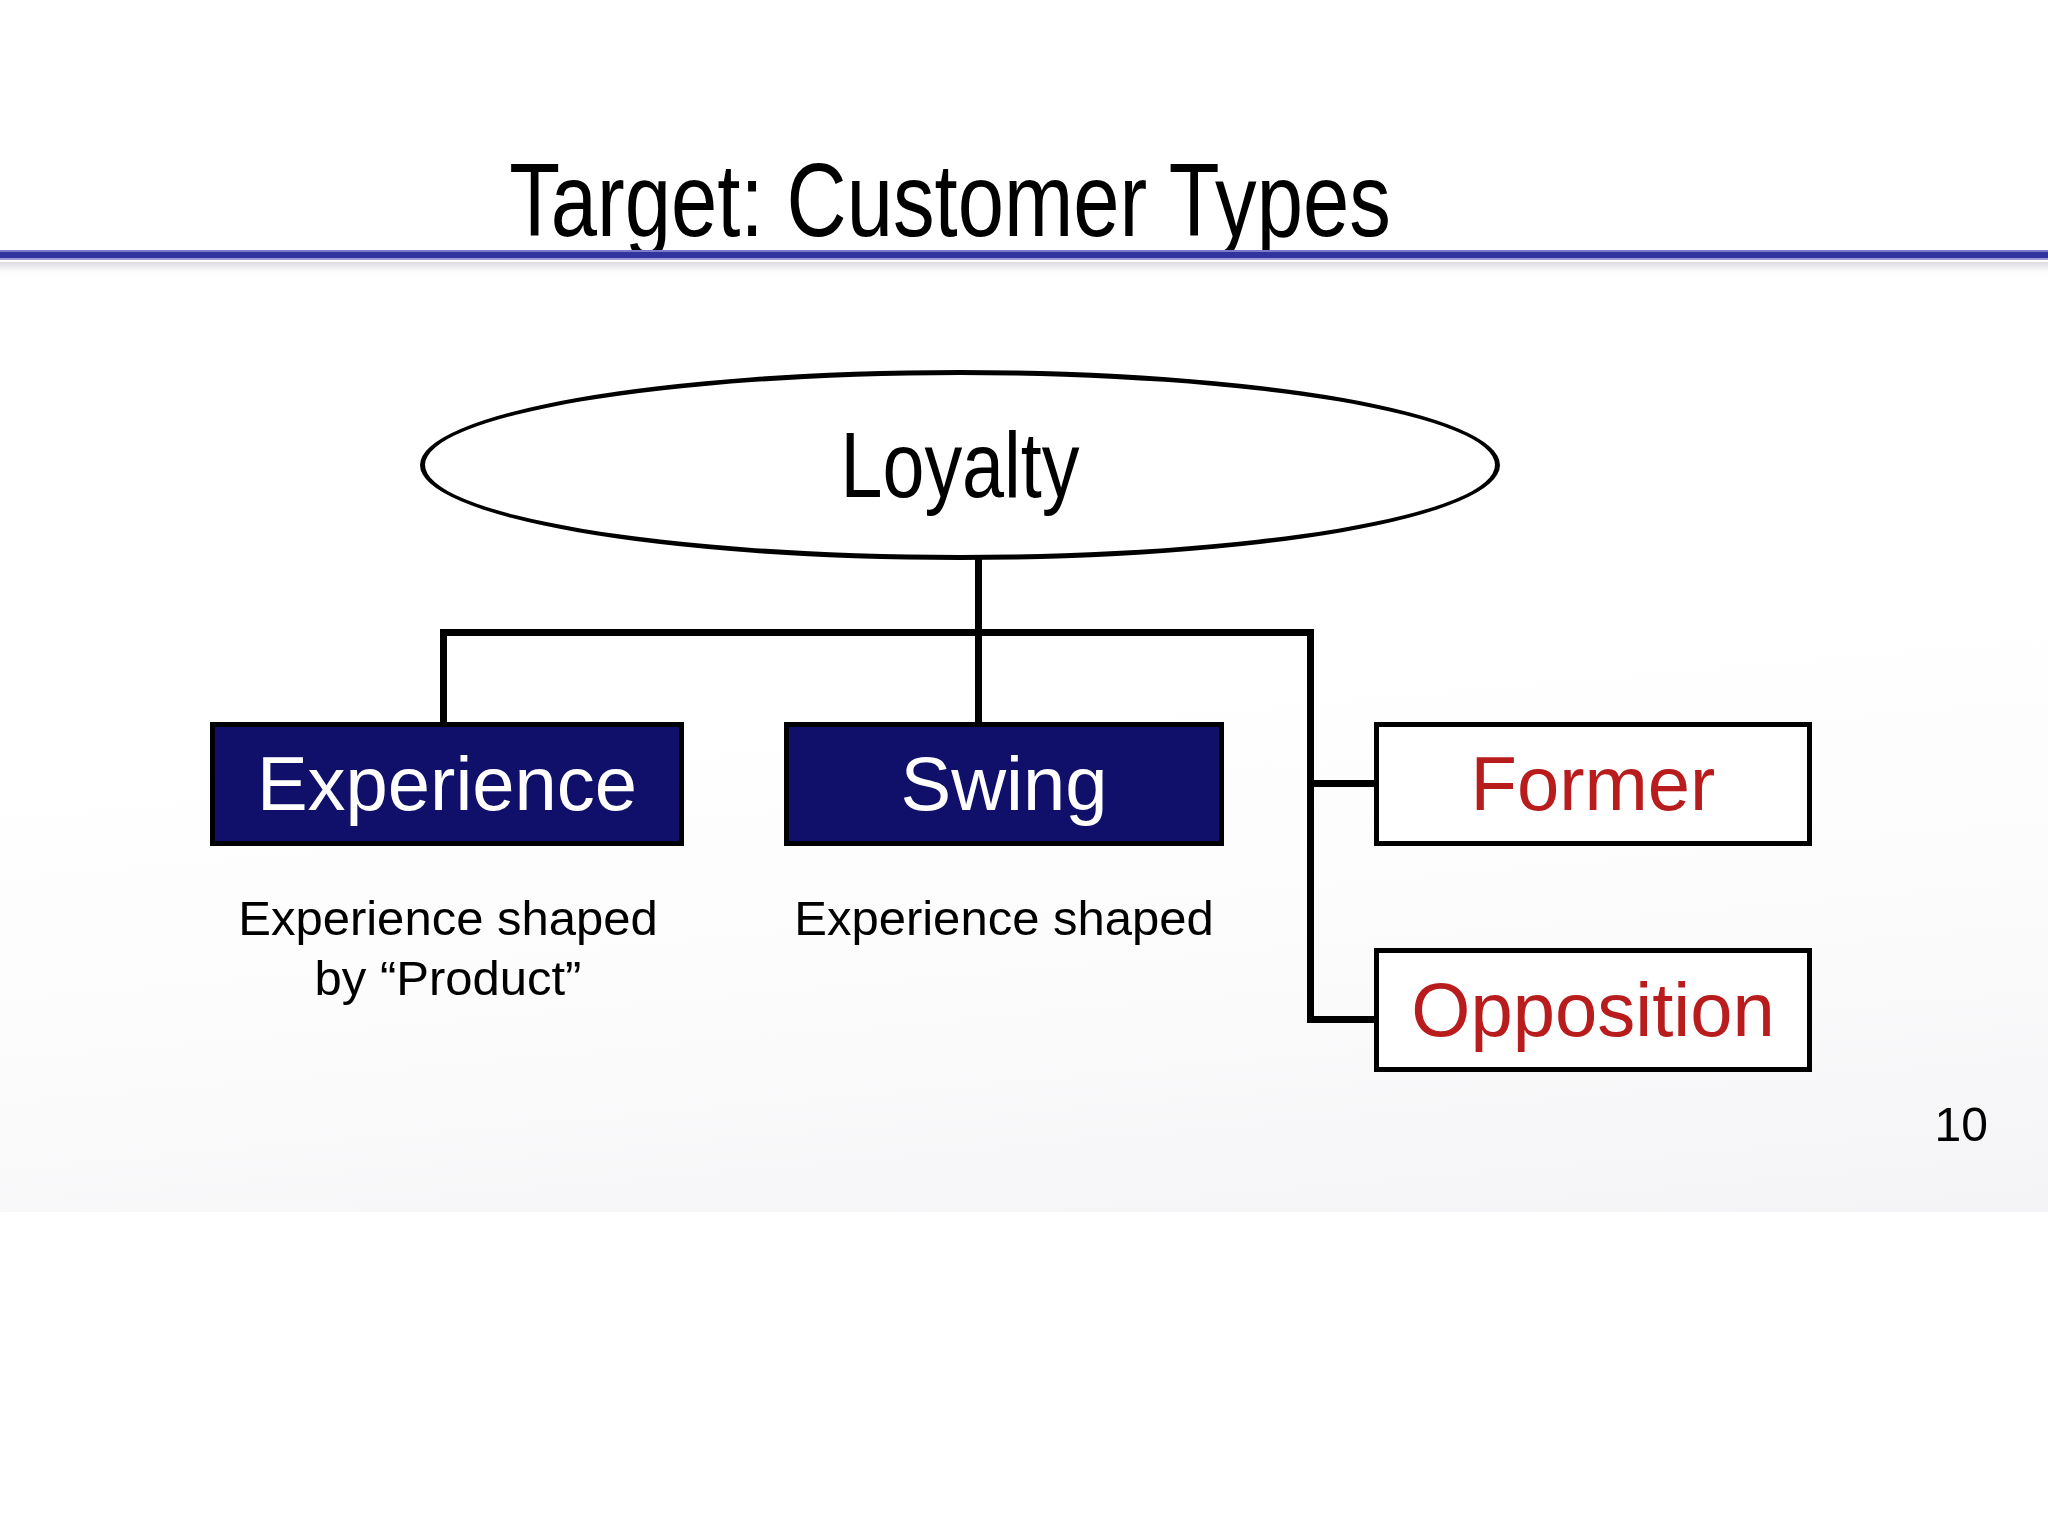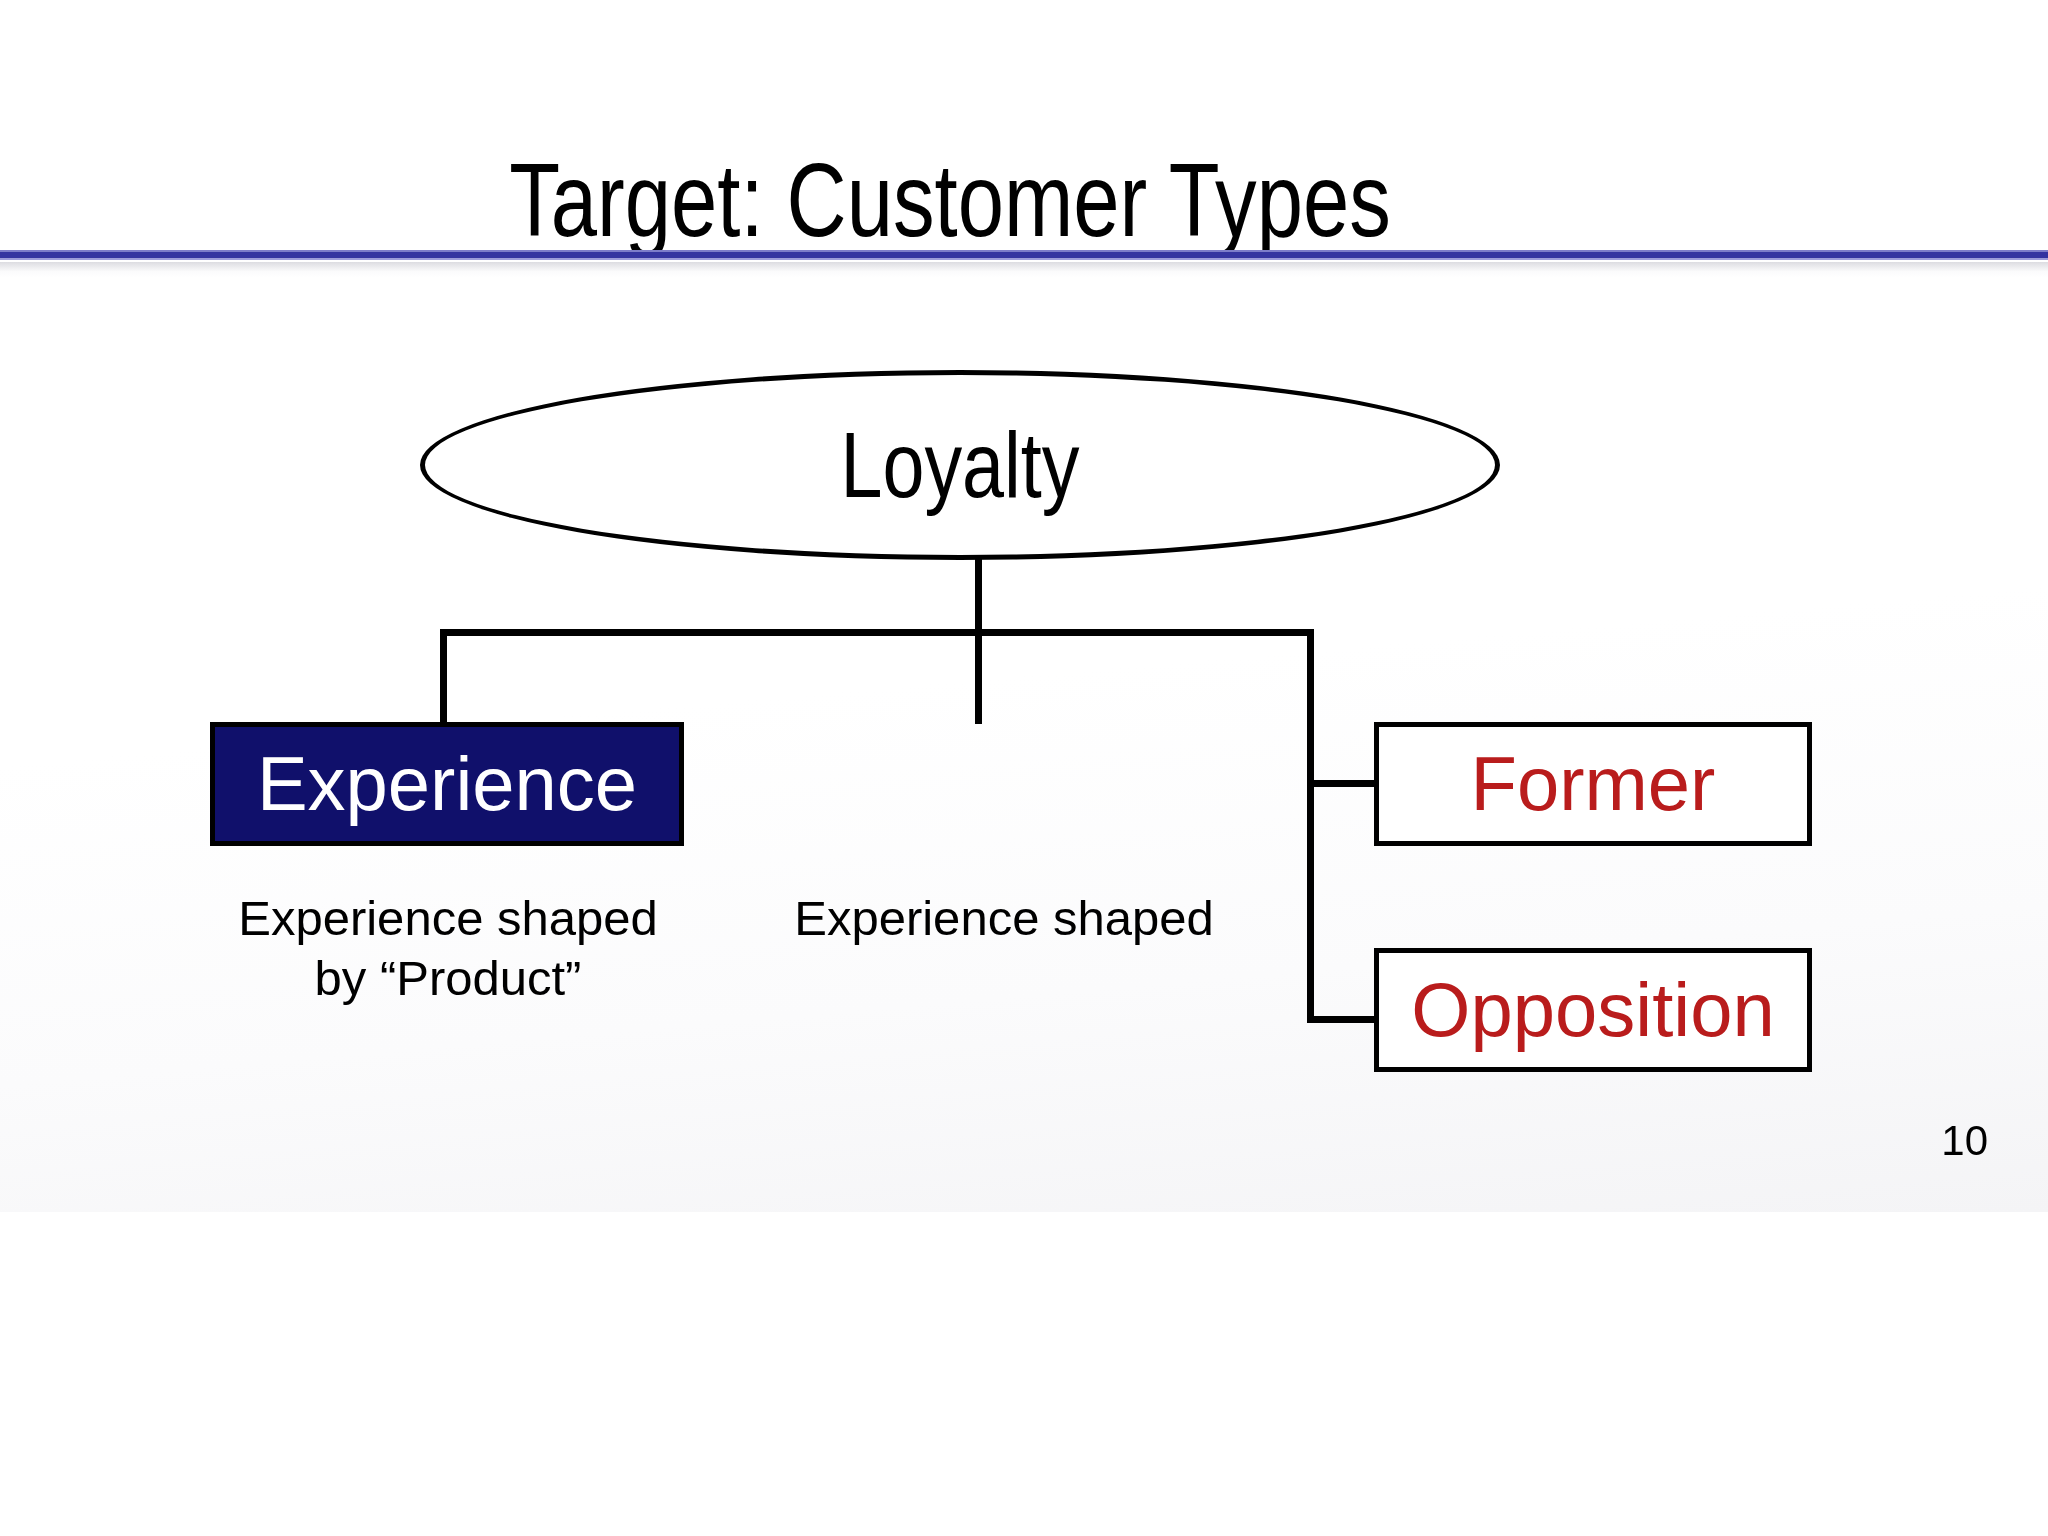--- a/index.html
+++ b/index.html
@@ -117,22 +117,22 @@
     position: absolute;
     text-align: center;
     font-size: 49px;
     line-height: 60px;
     color: #000000;
   }
 
   #page-number {
     position: absolute;
     right: 60px;
-    bottom: 48px;
-    font-size: 42px;
+    bottom: 64px;
+    font-size: 48px;
     line-height: 46px;
     color: #000000;
   }
 </style>
 </head>
 <body>
 
 <div id="slide">
 
   <div id="page-title">Target: Customer Types</div>
@@ -156,20 +156,23 @@
     <div class="conn" style="left:1307px; top:629px; width:7px; height:394px;"></div>
 
     <div class="conn" style="left:1307px; top:780px; width:70px; height:7px;"></div>
 
     <div class="conn" style="left:1307px; top:1016px; width:70px; height:7px;"></div>
 
     <div class="node-box filled" style="left:210px; top:722px; width:474px; height:124px;">
       <span class="node-label">Experience</span>
     </div>
 
+    <div class="node-box filled" style="left:784px; top:722px; width:440px; height:124px;">
+      <span class="node-label">Swing</span>
+    </div>
 
     <div class="node-box hollow" style="left:1374px; top:722px; width:438px; height:124px;">
       <span class="node-label">Former</span>
     </div>
 
     <div class="node-box hollow" style="left:1374px; top:948px; width:438px; height:124px;">
       <span class="node-label">Opposition</span>
     </div>
 
     <div class="caption" style="left:168px; top:888px; width:560px;">

